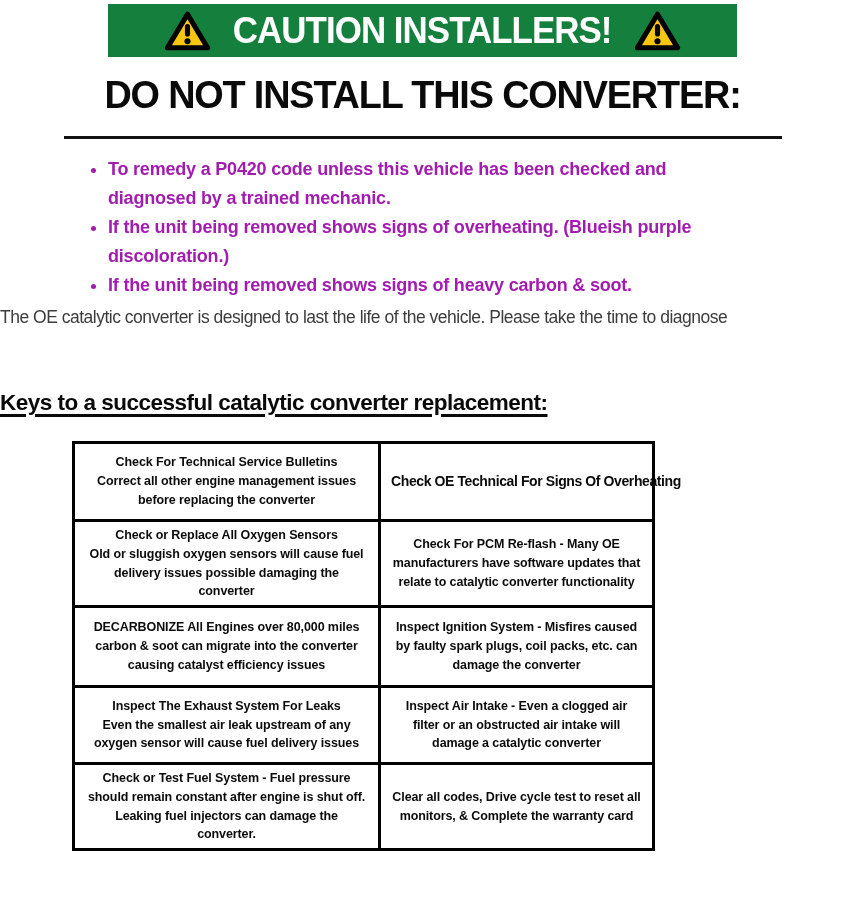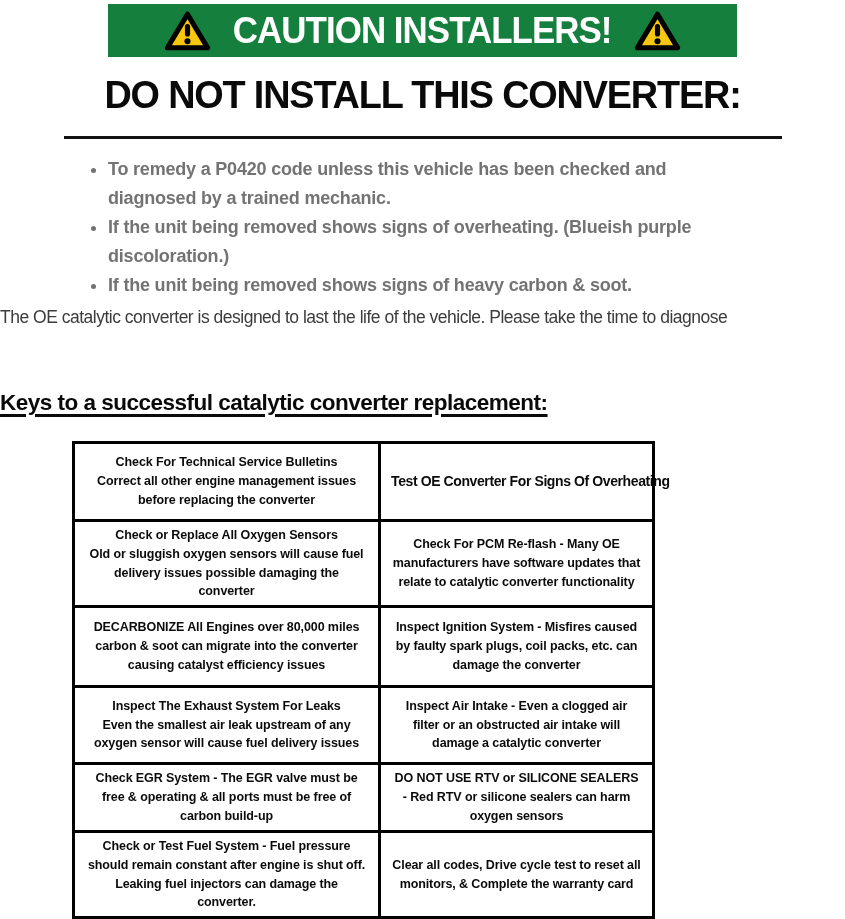--- a/index.html
+++ b/index.html
@@ -27,21 +27,21 @@
   .divider{
     position:absolute;top:136px;left:64px;width:718px;height:3px;background:#121212;
   }
   
   .warn-list{
     position:absolute;top:155px;left:80px;width:700px;margin:0;padding:0 0 0 28px;
     list-style:disc;
   }
   .warn-list li{
     font-size:18px;font-weight:bold;line-height:29px;letter-spacing:-0.2px;
-    white-space:pre-line;color:#737373;
+    white-space:pre-line;color:#a21caf;
   }
   
   .intro{
     position:absolute;top:302px;left:0;width:692px;text-align:center;
     color:#3c3c3c;font-size:17.5px;line-height:30px;letter-spacing:-0.5px;
   }
   .intro div{white-space:nowrap;}
   
   .keys-heading{
     position:absolute;top:390px;left:0;width:845px;text-align:left;
@@ -104,21 +104,21 @@
 <div class="keys-heading">Keys to a successful catalytic converter replacement:</div>
 
 <table class="ktable">
   <tbody>
     <tr>
       <td class="col-left">
         <div class="cell-block">Check For Technical Service Bulletins</div>
         <div class="cell-block">Correct all other engine management issues before replacing the converter</div>
       </td>
       <td class="big">
-        <div class="cell-block">Test OE Converter For Signs Of Overheating</div>
+        <div class="cell-block">Check OE Technical For Signs Of Overheating</div>
       </td>
     </tr>
     <tr>
       <td class="col-left">
         <div class="cell-block">Check or Replace All Oxygen Sensors</div>
         <div class="cell-block">Old or sluggish oxygen sensors will cause fuel delivery issues possible damaging the converter</div>
       </td>
       <td>
         <div class="cell-block">Check For PCM Re-flash - Many OE manufacturers have software updates that relate to catalytic converter functionality</div>
       </td>
@@ -135,28 +135,20 @@
       <td class="col-left">
         <div class="cell-block">Inspect The Exhaust System For Leaks</div>
         <div class="cell-block">Even the smallest air leak upstream of any oxygen sensor will cause fuel delivery issues</div>
       </td>
       <td>
         <div class="cell-block">Inspect Air Intake - Even a clogged air filter or an obstructed air intake will damage a catalytic converter</div>
       </td>
     </tr>
     <tr>
       <td class="col-left">
-        <div class="cell-block">Check EGR System - The EGR valve must be free &amp; operating &amp; all ports must be free of carbon build-up</div>
-      </td>
-      <td>
-        <div class="cell-block">DO NOT USE RTV or SILICONE SEALERS - Red RTV or silicone sealers can harm oxygen sensors</div>
-      </td>
-    </tr>
-    <tr>
-      <td class="col-left">
         <div class="cell-block">Check or Test Fuel System - Fuel pressure should remain constant after engine is shut off.  Leaking fuel injectors can damage the converter.</div>
       </td>
       <td>
         <div class="cell-block">Clear all codes,  Drive cycle test to reset all monitors, &amp; Complete the warranty card</div>
       </td>
     </tr>
   </tbody>
 </table>
 
 </body></html>

